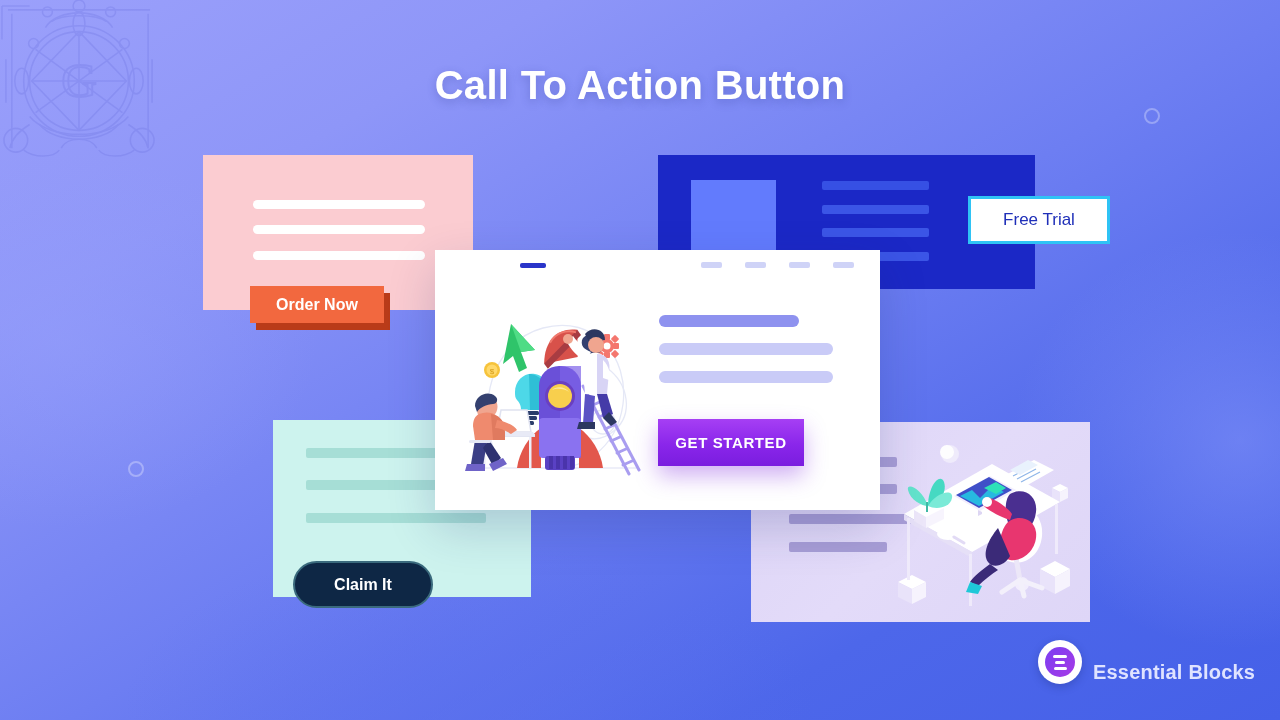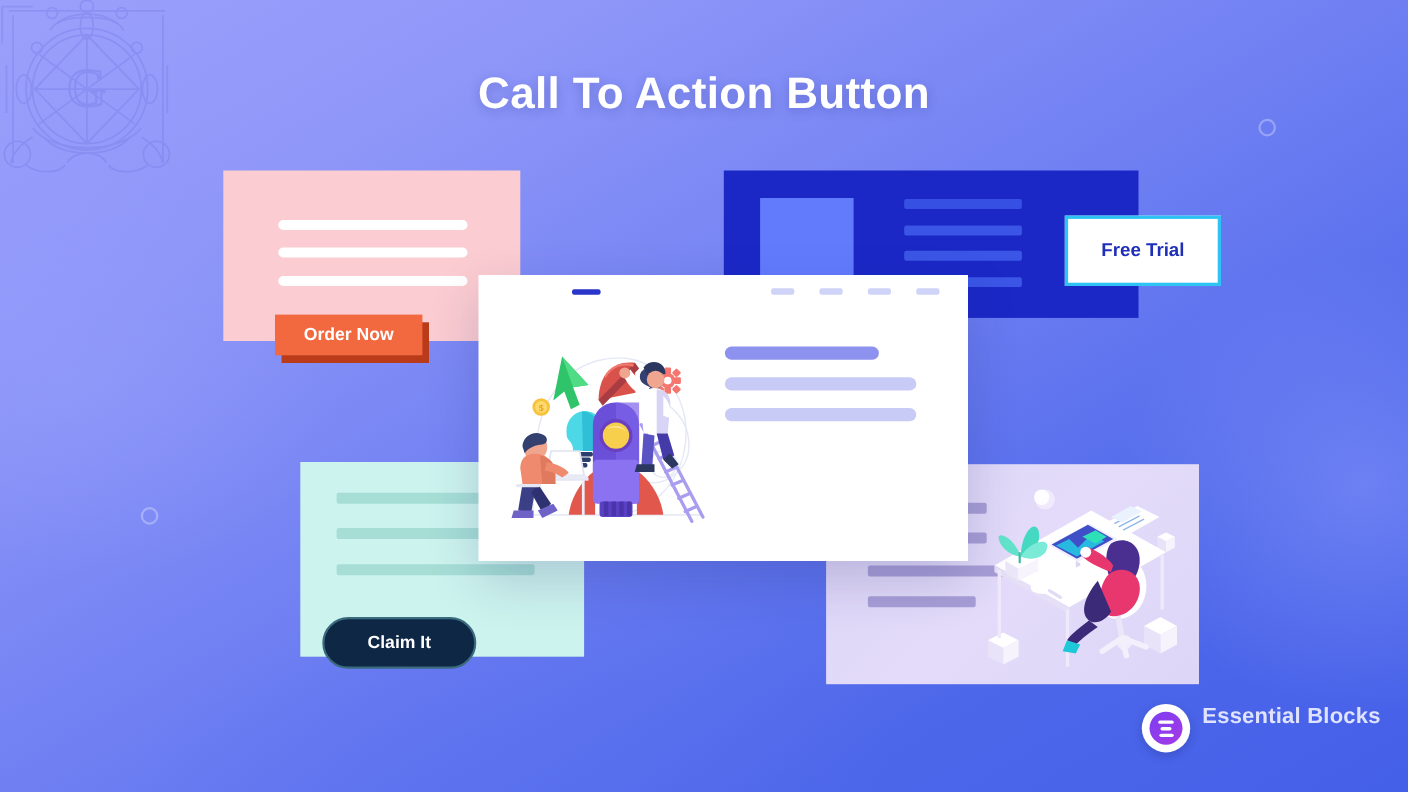--- a/index.html
+++ b/index.html
@@ -104,25 +104,25 @@
   #card-blue .line {
     position: absolute; left: 164px; height: 9px;
     background: #3b55e6; border-radius: 2px;
   }
   #card-blue .bl1 { top: 26px; width: 107px; background:#3650e4; }
   #card-blue .bl2 { top: 50px; width: 107px; }
   #card-blue .bl3 { top: 73px; width: 107px; }
   #card-blue .bl4 { top: 97px; width: 107px; }
   #btn-free-trial {
     position: absolute; left: 968px; top: 196px;
-    width: 142px; height: 64px;
+    width: 142px; height: 48px;
     background: #ffffff;
     border: 3px solid #2fc3f5;
     color: #1f2fb8;
-    font-size: 17px; font-weight: bold;
+    font-size: 17px; font-weight: normal;
     display: flex; align-items: center; justify-content: center;
     cursor: pointer;
   }
 
   
   #card-mint {
     left: 273px; top: 420px; width: 258px; height: 177px;
     background: #cdf3ee;
   }
   #card-mint .line {
@@ -209,21 +209,21 @@
     color: #ffffff;
     font-size: 15px; font-weight: bold; letter-spacing: 0.6px;
     display: flex; align-items: center; justify-content: center;
     box-shadow: 0 10px 22px rgba(120,30,220,0.35);
     border: none; cursor: pointer;
   }
 
   
   #brand {
     position: absolute; left: 1038px; top: 640px;
-    display: flex; align-items: flex-start; gap: 11px;
+    display: flex; align-items: flex-end; gap: 11px;
   }
   #brand-mark {
     width: 44px; height: 44px; border-radius: 50%;
     background: #ffffff;
     display: flex; align-items: center; justify-content: center;
     box-shadow: 0 3px 9px rgba(20,30,100,0.25);
     position: relative;
   }
   #brand-mark-inner {
     width: 30px; height: 30px; border-radius: 50%;
@@ -537,20 +537,21 @@
         <rect x="12" y="142" width="22" height="3" rx="1.5" fill="#e4e7f4"></rect>
       </g>
     </svg>
 
     <div id="main-copy">
       <div class="line cl1"></div>
       <div class="line cl2"></div>
       <div class="line cl3"></div>
     </div>
   </div>
+  <button id="btn-get-started">GET STARTED</button>
 
   <div id="brand">
     <div id="brand-mark">
       <div id="brand-mark-inner">
         <i></i>
           <i></i>
           <i></i>
       </div>
     </div>
     <span id="brand-name">Essential Blocks</span>

